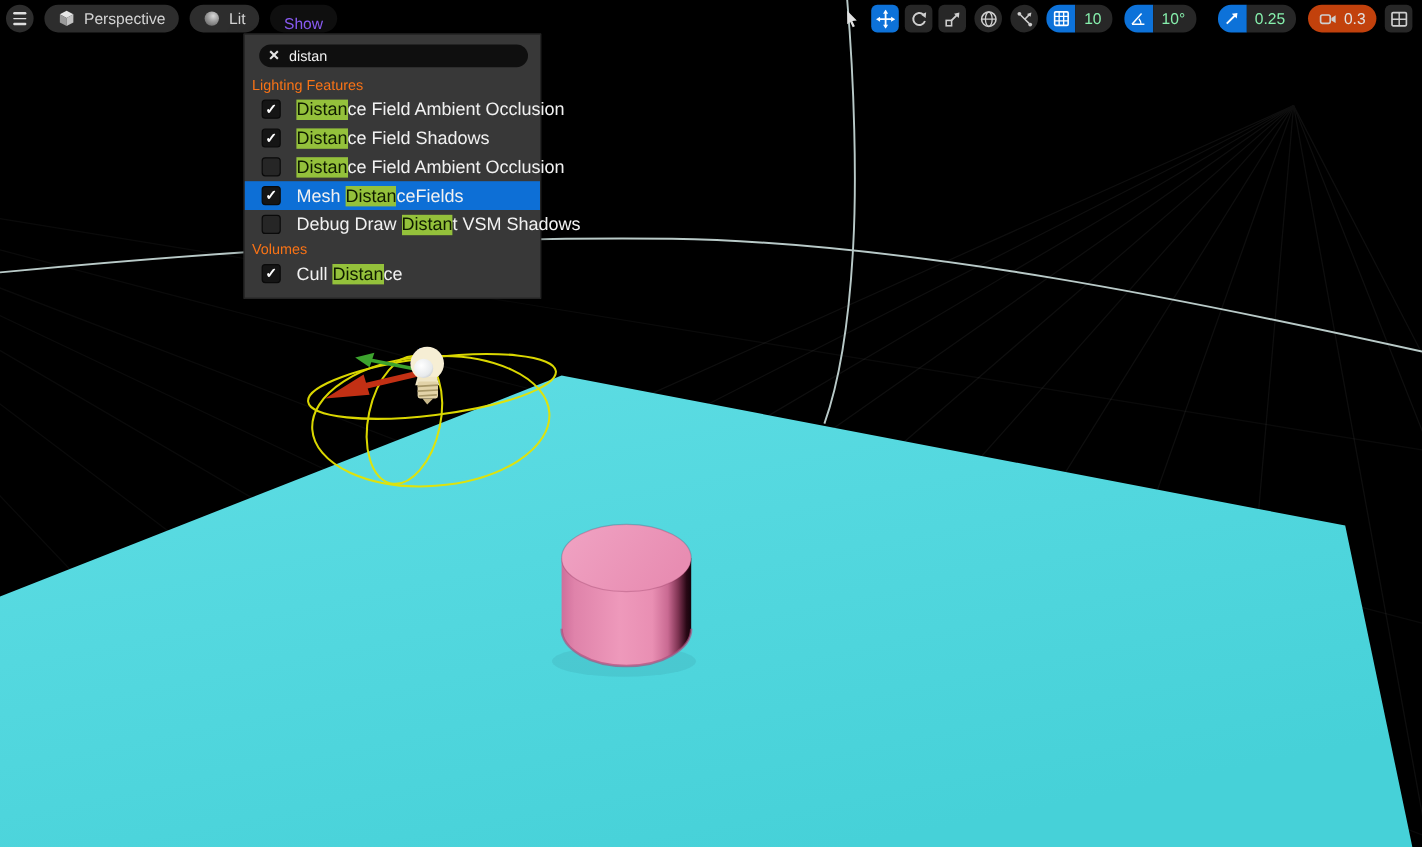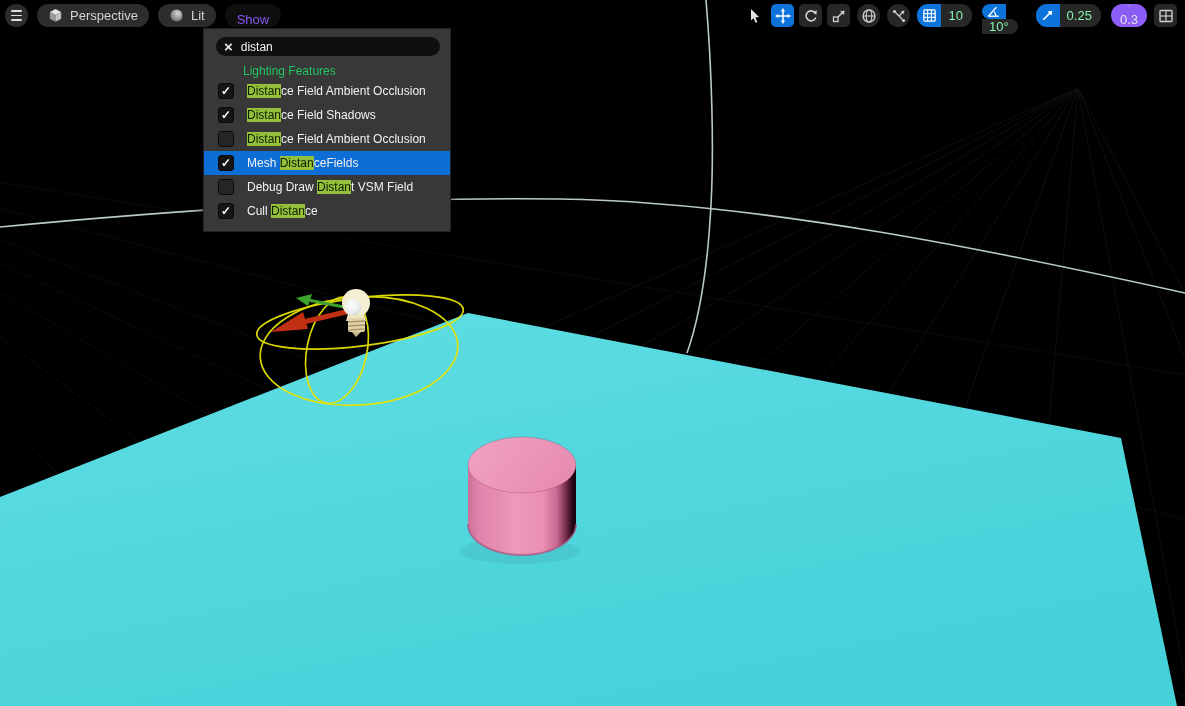--- a/index.html
+++ b/index.html
@@ -23,42 +23,42 @@
   .tbtn { width:23px; height:23px; border-radius:5px; background:#272727;
           display:flex; align-items:center; justify-content:center; }
   .tbtn.flat { background:transparent; }
   .tbtn.circ { border-radius:50%; }
   .tbtn.active { background:#0d72d9; }
   .seg { display:flex; align-items:stretch; height:23px; }
   .seg .ic { width:24px; background:#0d72d9; border-radius:11px 0 0 11px;
              display:flex; align-items:center; justify-content:center; }
   .seg .val { background:#272727; border-radius:0 11px 11px 0; color:#86efac;
               font-size:13px; display:flex; align-items:center; padding:0 9px 0 7px; }
-  .campill { height:23px; border-radius:12px; background:#8b5cf6; color:#e2e2e2;
+  .campill { height:23px; border-radius:12px; background:#c2410c; color:#e2e2e2;
              display:flex; align-items:center; gap:5px; padding:0 9px; font-size:13px; }
-  .gap4 { margin-left:2px; } .gap8 { margin-left:5px;flex-direction:column; } .gap16 { margin-left:13px; }
+  .gap4 { margin-left:2px; } .gap8 { margin-left:5px; } .gap16 { margin-left:13px; }
 
   
   .menu { position:absolute; left:203px; top:28px; width:248px; z-index:10;
           background:#383838; border:1px solid #232323; box-shadow:0 5px 14px rgba(0,0,0,.55);
           padding-top:8px; padding-bottom:8px; }
   .searchbox { height:19px; margin:0 10px 6px 12px; background:#0f0f0f; border-radius:10px;
                display:flex; align-items:center; padding:0 8px; gap:8px; }
   .searchbox .clear { color:#e6e6e6; font-size:15px; font-weight:bold; line-height:1; cursor:default; }
   .searchbox input { flex:1; background:transparent; border:none; outline:none;
                      color:#f2f2f2; font-size:12px; font-family:"Liberation Sans",sans-serif; }
   .hdr { height:17px; display:flex; align-items:center; padding-left:6px;
-         color:#22c55e; font-size:12px;margin-left:33px; }
+         color:#f97316; font-size:12px; }
   .row { height:24px; display:flex; align-items:center; padding-left:14px; gap:13px; cursor:default; }
   .row.selected { background:#0d6fd6; }
   .chk { width:16px; height:16px; border-radius:3px; background:#262626; border:1px solid #0a0a0a;
          display:flex; align-items:center; justify-content:center;
          color:#fff; font-size:12px; font-weight:bold; line-height:1; flex:0 0 auto; }
   .chk.on { background:#151515; }
-  .lbl { color:#f1f1f1; font-size:12px; white-space:pre; }
+  .lbl { color:#f1f1f1; font-size:15px; white-space:pre; }
   .lbl span { white-space:pre; }
   .hl { background:#94c13b; color:#101c00; }
 </style>
 </head>
 <body>
 
 <div class="stage">
 
   <svg class="scene" width="1185" height="706" viewBox="0 0 1185 706">
     <defs>
@@ -312,23 +312,24 @@
       <span class="chk on">
           <span>✓</span>
         </span>
       <span class="lbl"><span>Mesh </span><span class="hl">Distan</span><span>ceFields</span></span>
     </div>
 
     <div class="row">
       <span class="chk">
           <span></span>
         </span>
-      <span class="lbl"><span>Debug Draw </span><span class="hl">Distan</span><span>t VSM Field</span></span>
-    </div>
-
+      <span class="lbl"><span>Debug Draw </span><span class="hl">Distan</span><span>t VSM Shadows</span></span>
+    </div>
+
+    <div class="hdr">Volumes</div>
     <div class="row">
       <span class="chk on">
           <span>✓</span>
         </span>
       <span class="lbl"><span>Cull </span><span class="hl">Distan</span><span>ce</span></span>
     </div>
   </div>
 
 </div>
 

